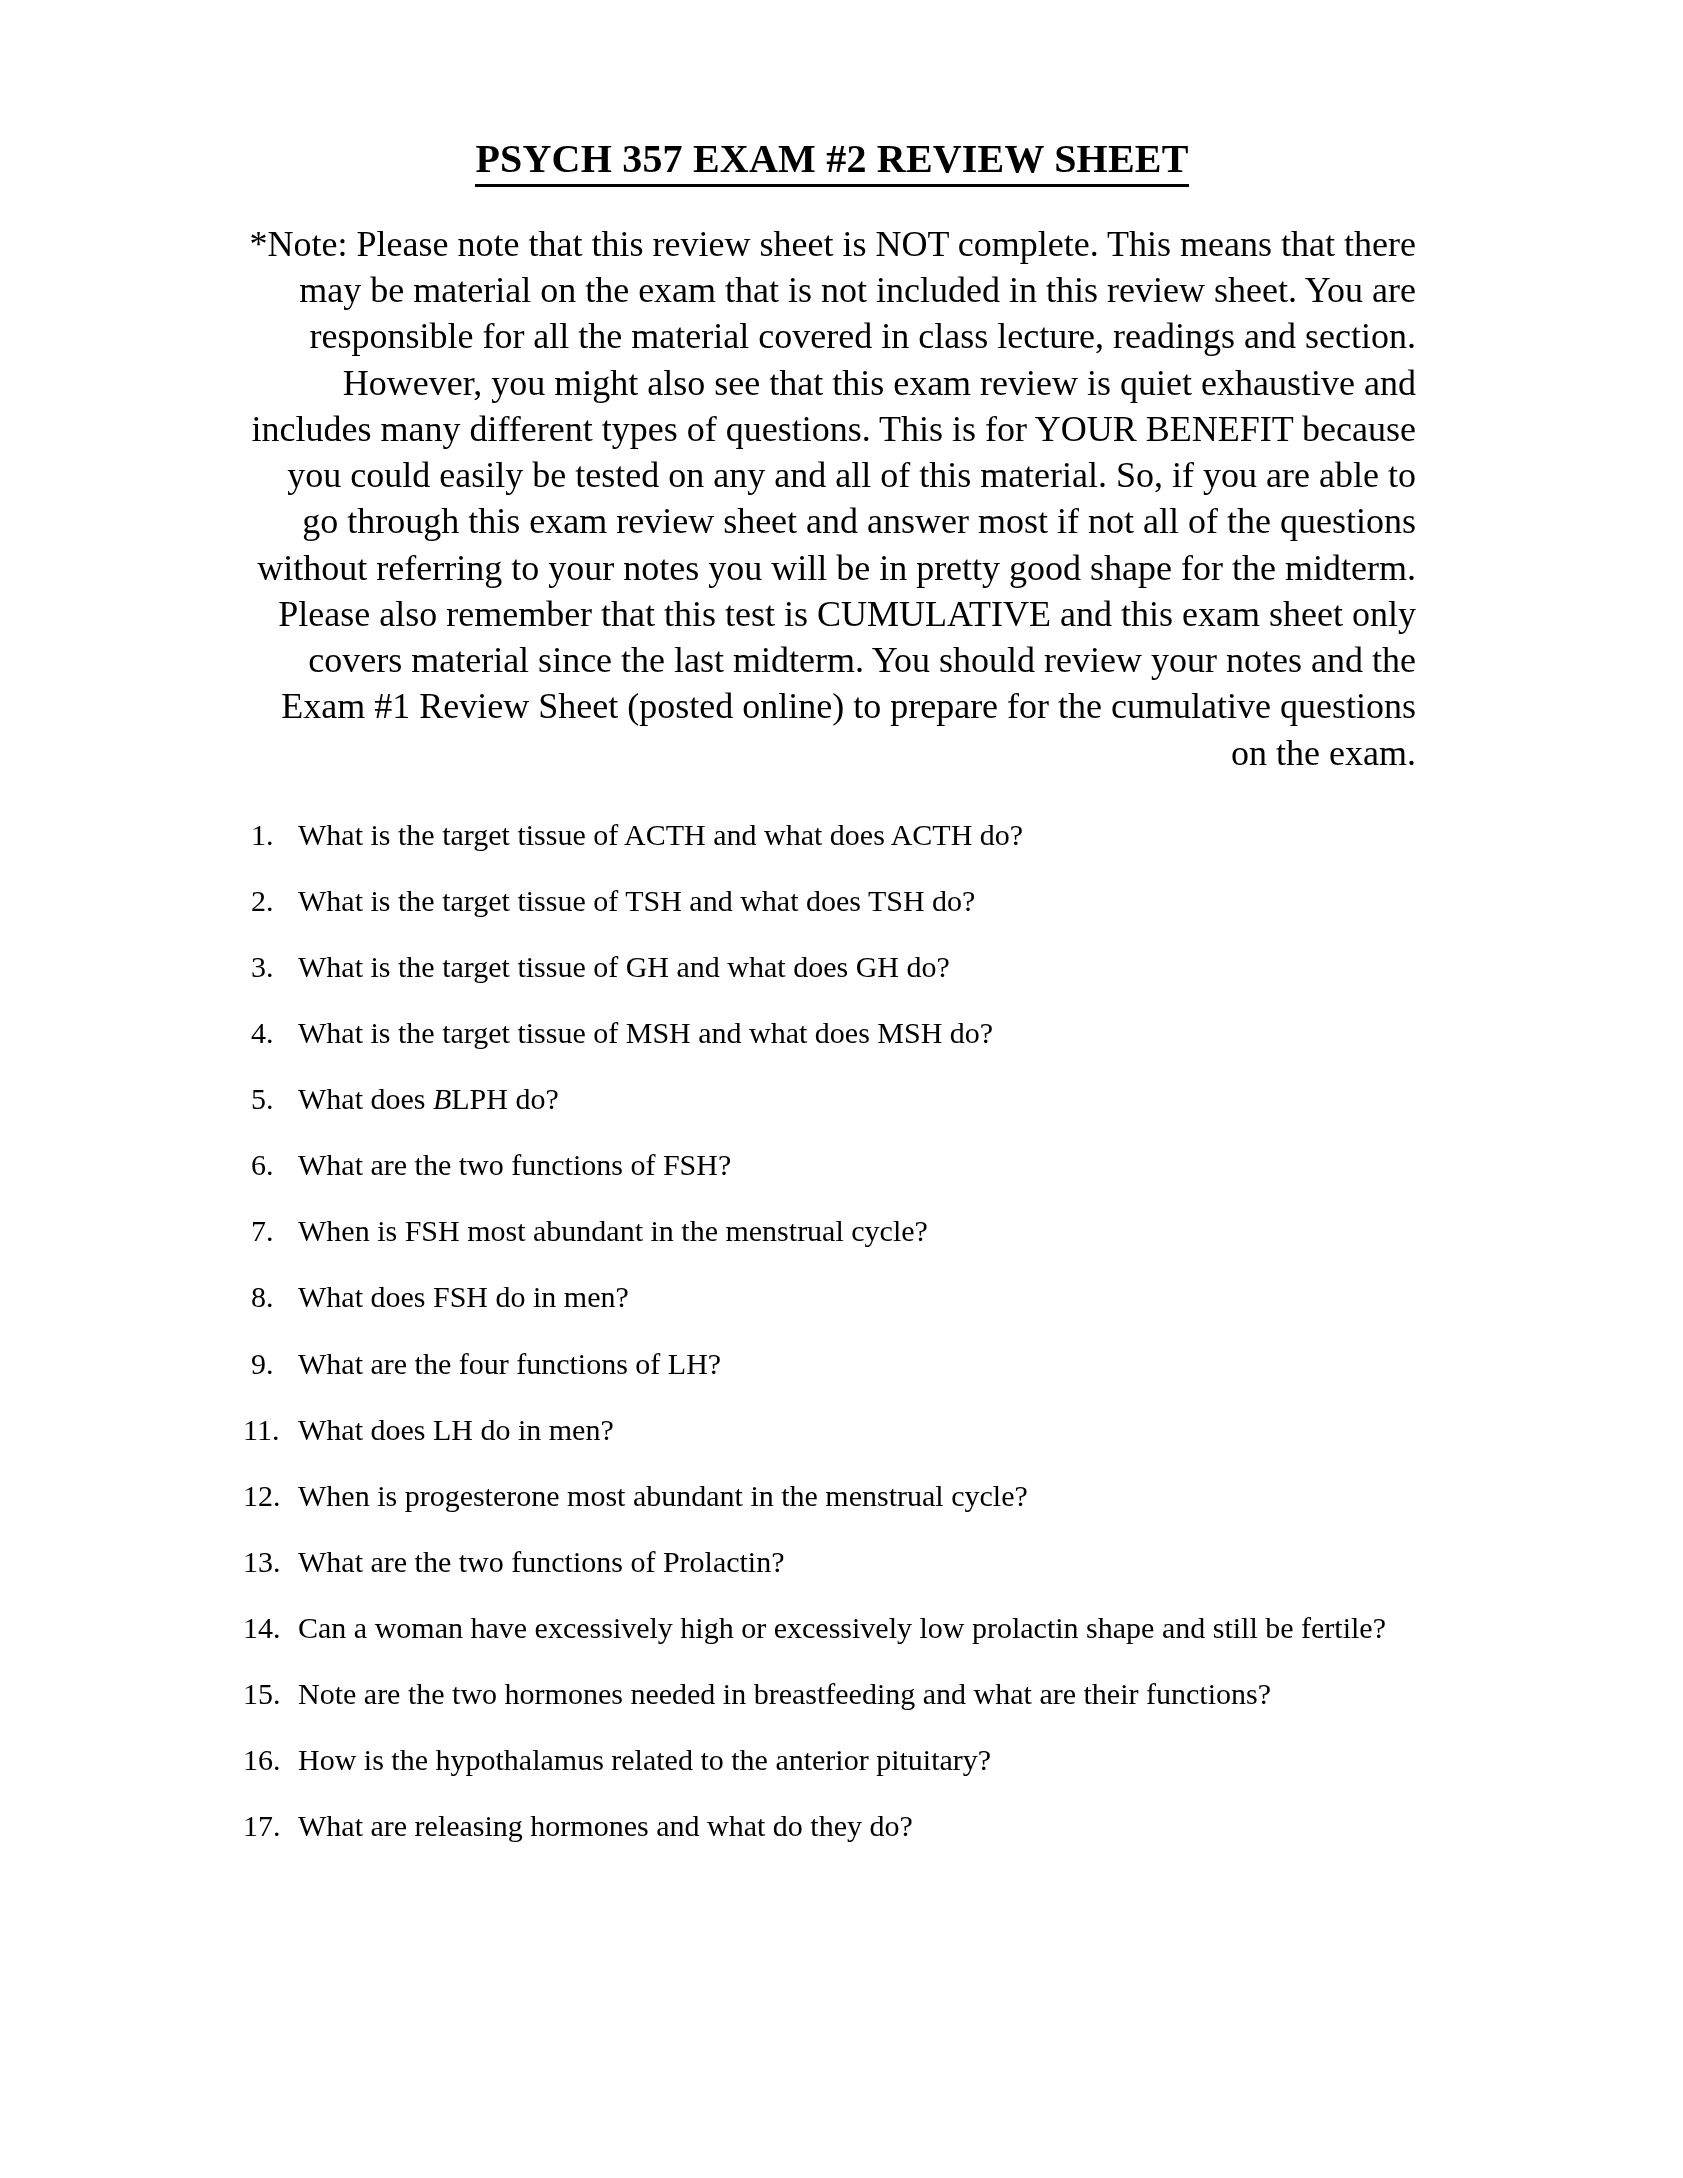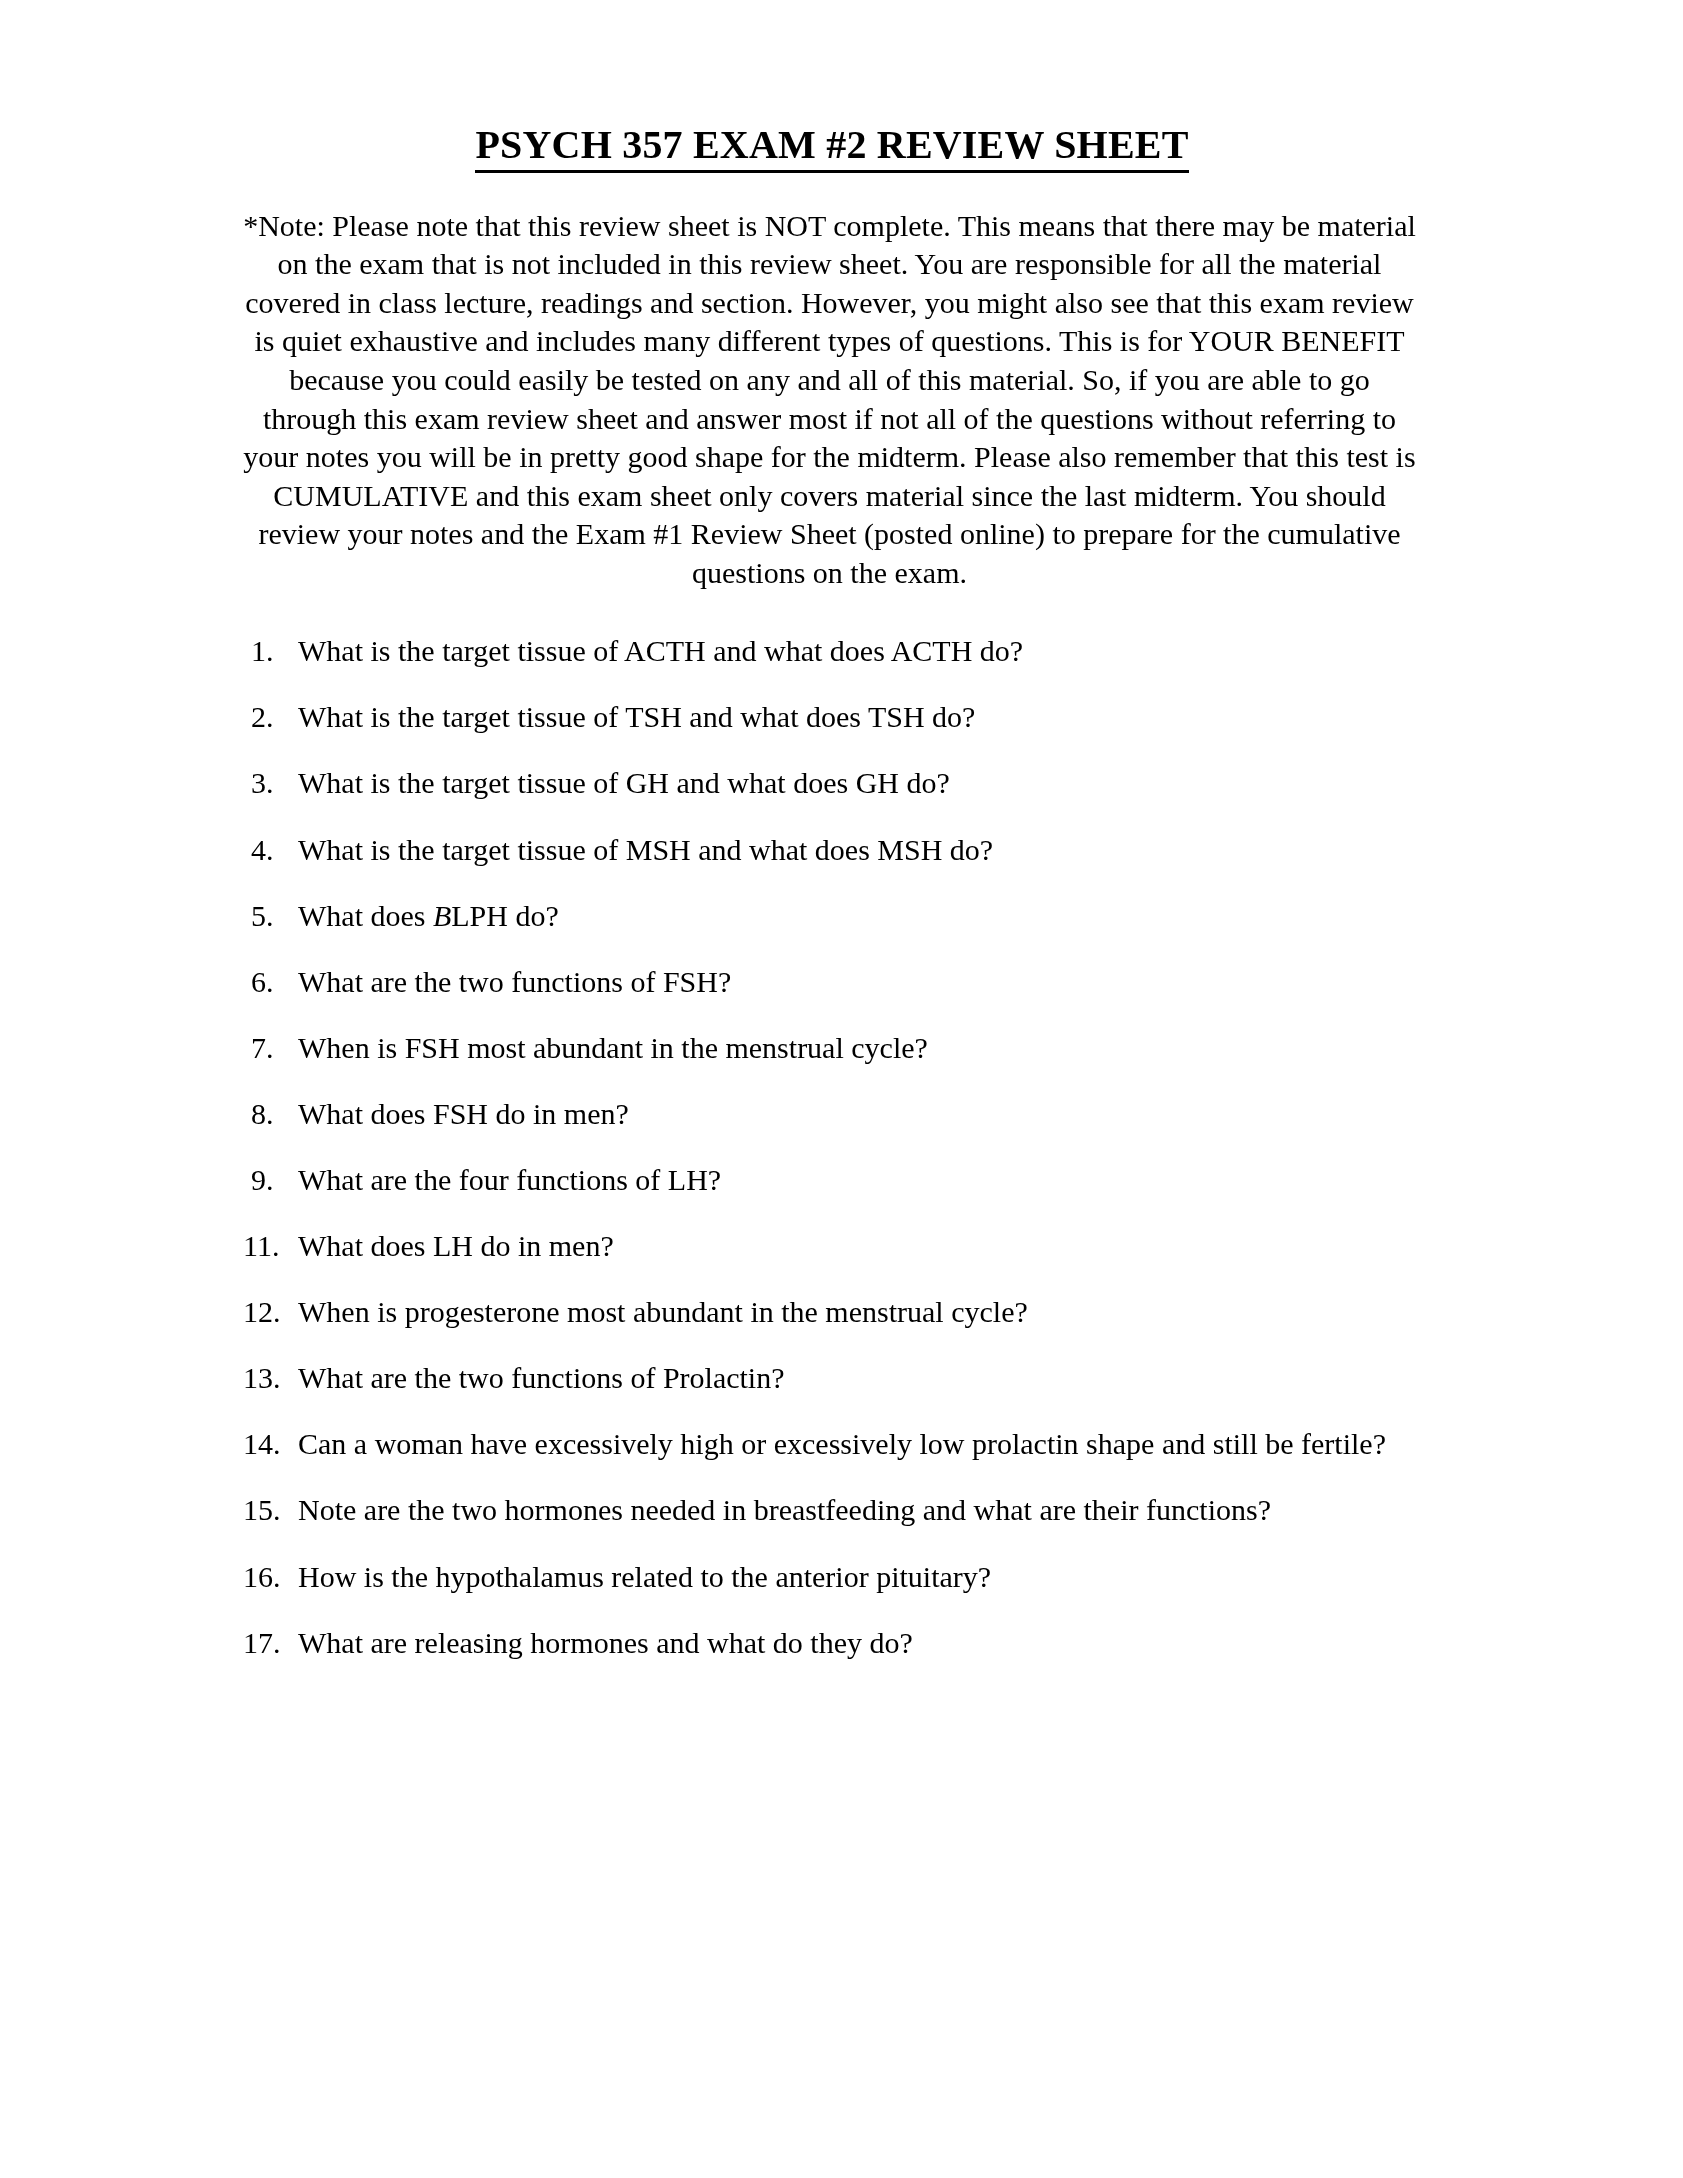--- a/index.html
+++ b/index.html
@@ -23,44 +23,44 @@
     top: 0;
     width: 1683px;
     height: 2178px;
     background: #ffffff;
     overflow: hidden;
   }
 
   .content {
     position: absolute;
     left: 243px;
-    top: 123px;
+    top: 137px;
     width: 1178px;
   }
 
   
   .doc-title {
     font-size: 40px;
     font-weight: bold;
     text-align: center;
     letter-spacing: 0.2px;
     margin: 0 0 34px 0;
     line-height: 1.12;
   }
   .doc-title .underline {
     display: inline-block;
     border-bottom: 3px solid #000;
     padding-bottom: 2px;
   }
 
   
   .note-paragraph {
-    font-size: 30px;
+    font-size: 36px;
     line-height: 1.285;
-    text-align: center;
+    text-align: right;
     margin: 0;
     width: 1173px;
     white-space: pre-wrap;
   }
 
   
   .question-list {
     margin: 40px 0 0 0;
     padding: 0;
     list-style: none;

